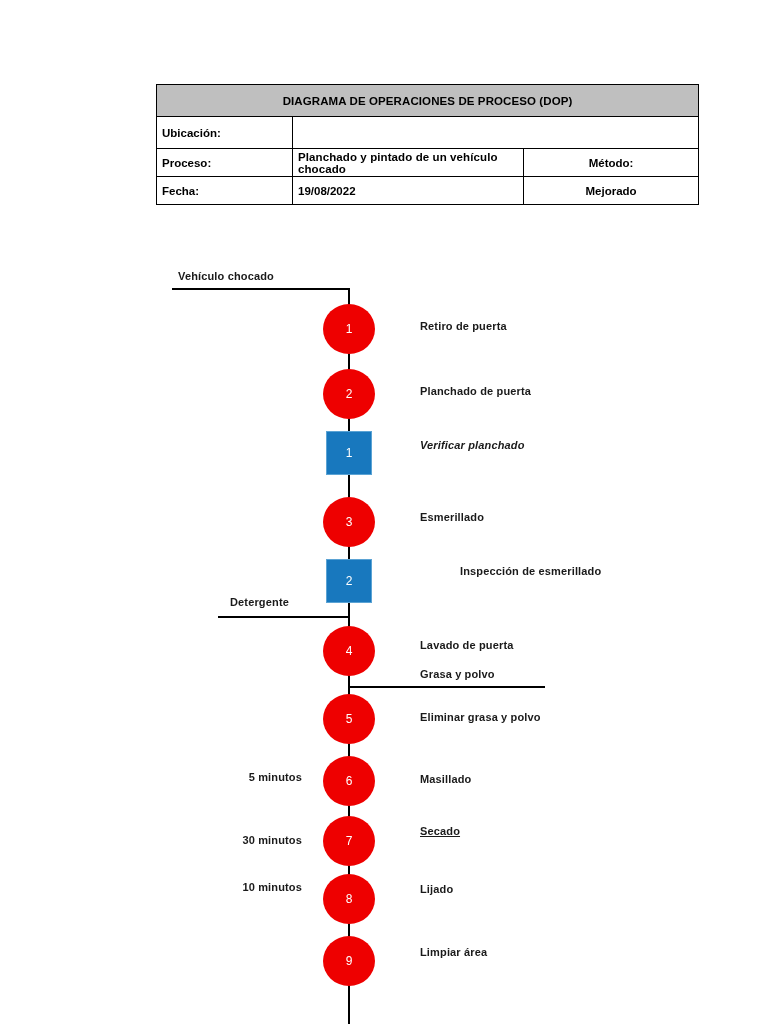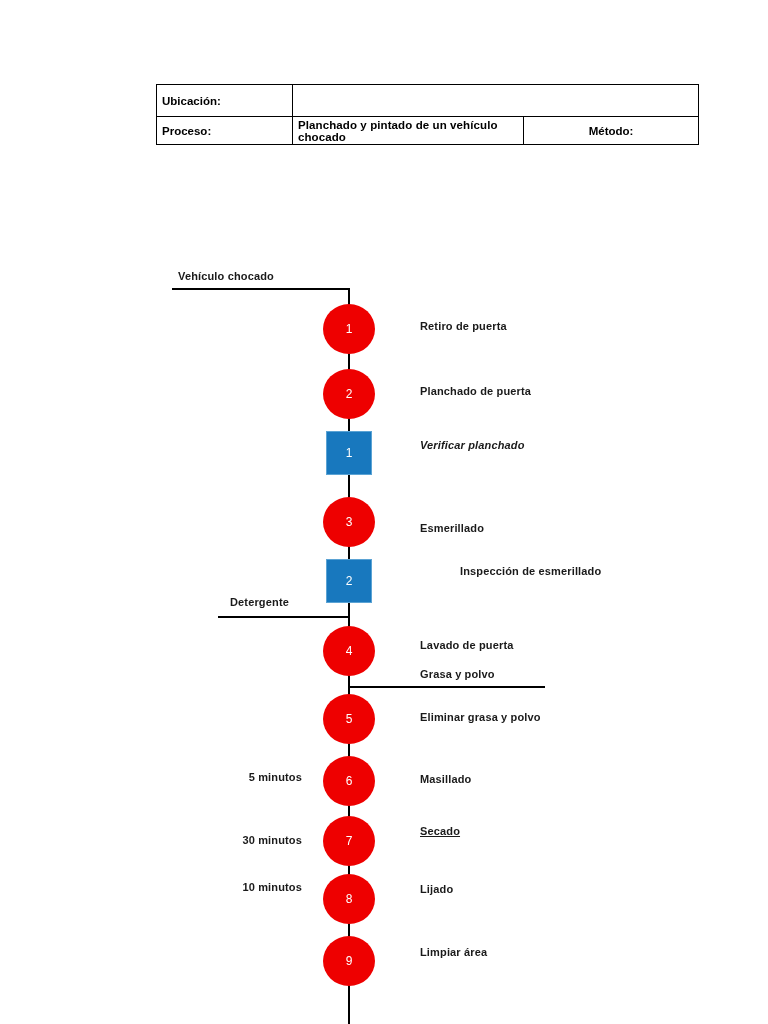--- a/index.html
+++ b/index.html
@@ -149,29 +149,37 @@
 <table id="header-table">
   <colgroup>
     <col style="width:136px">
     <col style="width:71px">
     <col style="width:89px">
     <col style="width:71px">
     <col style="width:88px">
     <col style="width:87px">
   </colgroup>
   <tbody>
+    <tr>
+      <td class="title-cell" colspan="6">DIAGRAMA DE OPERACIONES DE PROCESO (DOP)</td>
+    </tr>
     <tr class="row-ubic">
       <td class="lbl">Ubicación:</td>
       <td class="blank" colspan="5"></td>
     </tr>
     <tr class="row-proc">
       <td class="lbl">Proceso:</td>
       <td class="small-val" colspan="3">Planchado y pintado de un vehículo chocado</td>
       <td class="ctr" colspan="2">Método:</td>
     </tr>
+    <tr class="row-fecha">
+      <td class="lbl">Fecha:</td>
+      <td class="val-date" colspan="3">19/08/2022</td>
+      <td class="ctr" colspan="2">Mejorado</td>
+    </tr>
   </tbody>
 </table>
 
 <div id="diagram">
 
   <div class="mat-label" style="left:178px; top:270px;">Vehículo chocado</div>
   <div class="hline" style="left:172px; top:288px; width:178px;"></div>
 
   <div class="spine" style="top:288px; height:736px;"></div>
 
@@ -192,21 +200,21 @@
   <div class="task-label" style="top:383px;">Planchado de puerta</div>
 
   <div class="node node-insp" style="left:326px; top:431px;">
     <span class="node-num">1</span>
   </div>
   <div class="task-label" style="top:437px;font-style:italic;">Verificar planchado</div>
 
   <div class="node node-op" style="left:323px; top:497px;">
     <span class="node-num">3</span>
   </div>
-  <div class="task-label" style="top:520px;">Esmerillado</div>
+  <div class="task-label" style="top:509px;">Esmerillado</div>
 
   <div class="node node-insp" style="left:326px; top:559px;">
     <span class="node-num">2</span>
   </div>
   <div class="task-label" style="top:563px;padding-left:40px;">Inspección de esmerillado</div>
 
   <div class="node node-op" style="left:323px; top:626px;">
     <span class="node-num">4</span>
   </div>
   <div class="task-label" style="top:637px;">Lavado de puerta</div>

